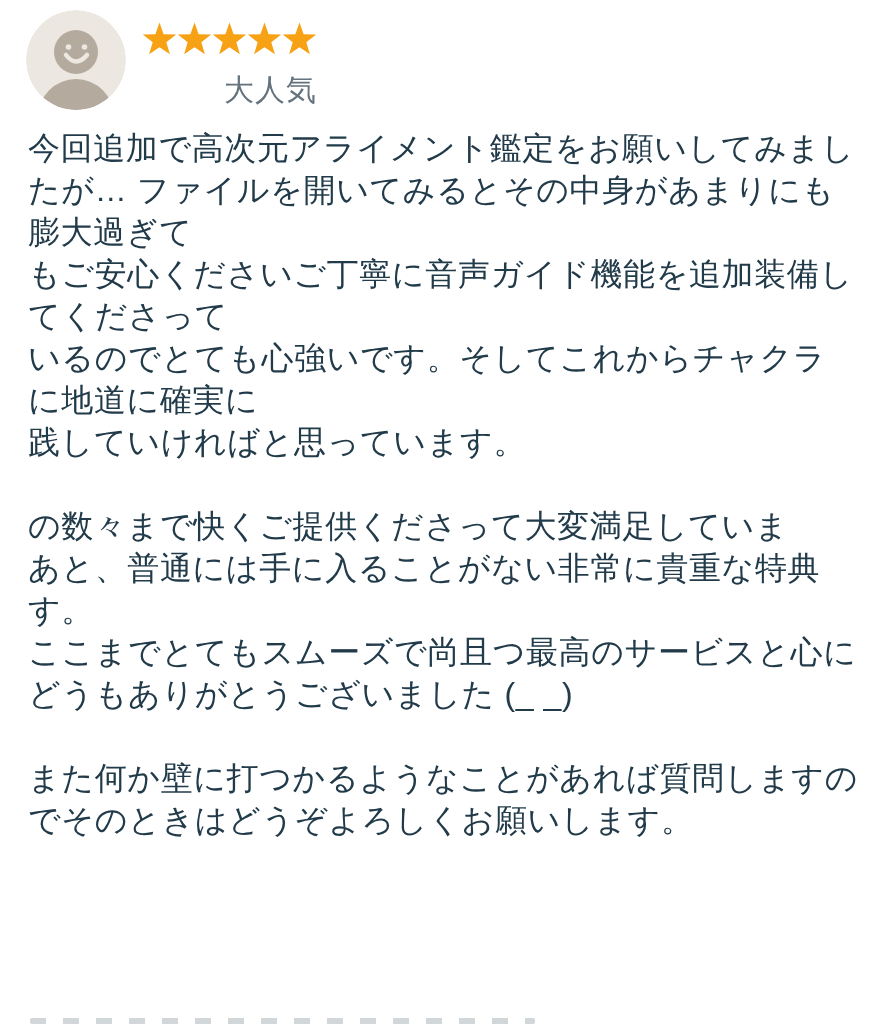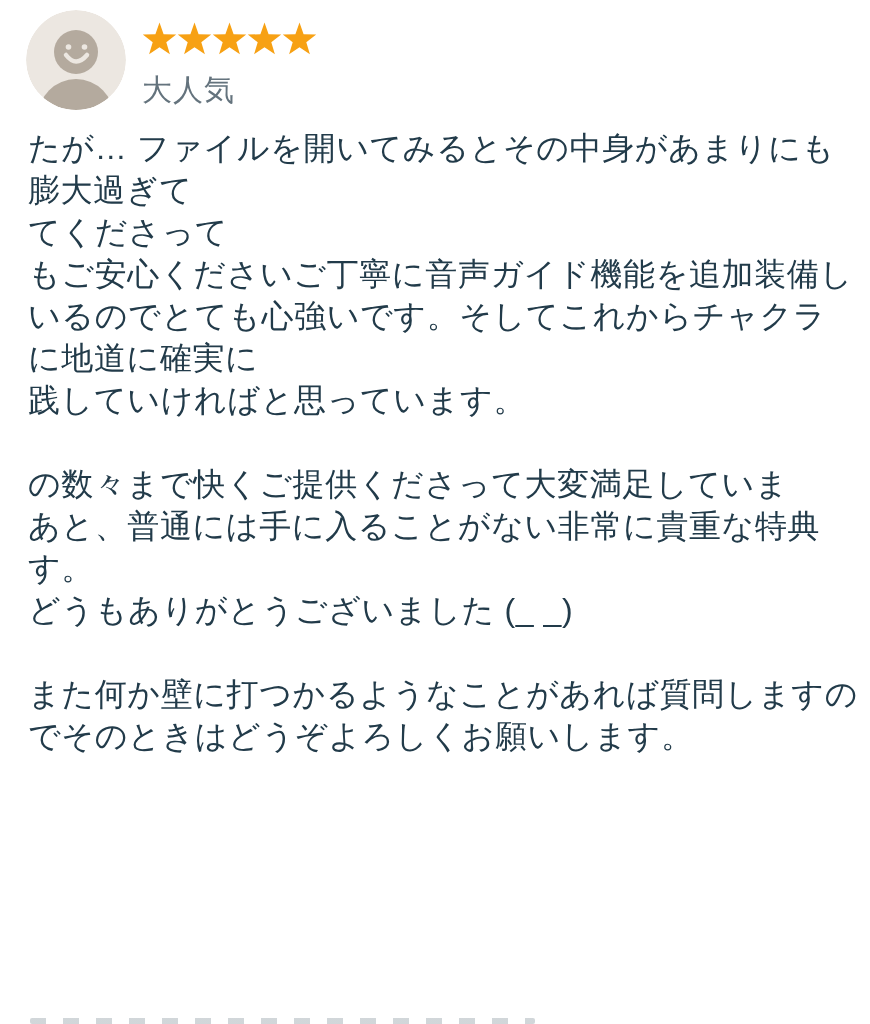--- a/index.html
+++ b/index.html
@@ -19,20 +19,21 @@
   .review-card{
     position:absolute;
     left:0;top:0;width:870px;height:1024px;
     background:var(--bg);
   }
   .review-header{
     position:absolute;
     left:26px;top:10px;
     display:flex;
     align-items:flex-start;
+    text-align:right;
   }
   .avatar{
     width:100px;height:100px;
     border-radius:50%;
     overflow:hidden;
     flex:0 0 auto;
   }
   .avatar svg{display:block;width:100px;height:100px;}
   .header-right{
     margin-left:16px;
@@ -119,31 +120,33 @@
           <svg width="35" height="34" viewBox="0 0 35 34">
             <polygon points="17.5,0.5 21.6,12.2 34.2,12.6 24.3,20.3 27.9,32.3 17.5,25.2 7.1,32.3 10.7,20.3 0.8,12.6 13.4,12.2" fill="#F7A114"></polygon>
           </svg>
         </div>
       <div class="review-title">大人気</div>
     </div>
 
   </div>
 
   <div class="review-body" id="review-body">
+      <div class="line">今回追加で高次元アライメント鑑定をお願いしてみまし</div>
       <div class="line">たが… ファイルを開いてみるとその中身があまりにも</div>
       <div class="line">膨大過ぎて</div>
+      <div class="line">もご安心くださいご丁寧に音声ガイド機能を追加装備し</div>
       <div class="line">てくださって</div>
-      <div class="line">もご安心くださいご丁寧に音声ガイド機能を追加装備し</div>
       <div class="line">いるのでとても心強いです。そしてこれからチャクラ</div>
       <div class="line">に地道に確実に</div>
       <div class="line">践していければと思っています。</div>
       <div class="line">&nbsp;</div>
       <div class="line">の数々まで快くご提供くださって大変満足していま</div>
       <div class="line">あと、普通には手に入ることがない非常に貴重な特典</div>
       <div class="line">す。</div>
+      <div class="line">ここまでとてもスムーズで尚且つ最高のサービスと心に</div>
       <div class="line">どうもありがとうございました (_ _)</div>
       <div class="line">&nbsp;</div>
       <div class="line">また何か壁に打つかるようなことがあれば質問しますの</div>
       <div class="line">でそのときはどうぞよろしくお願いします。</div>
     </div>
 
   <div class="clipped-line"></div>
 
 </div>
 

